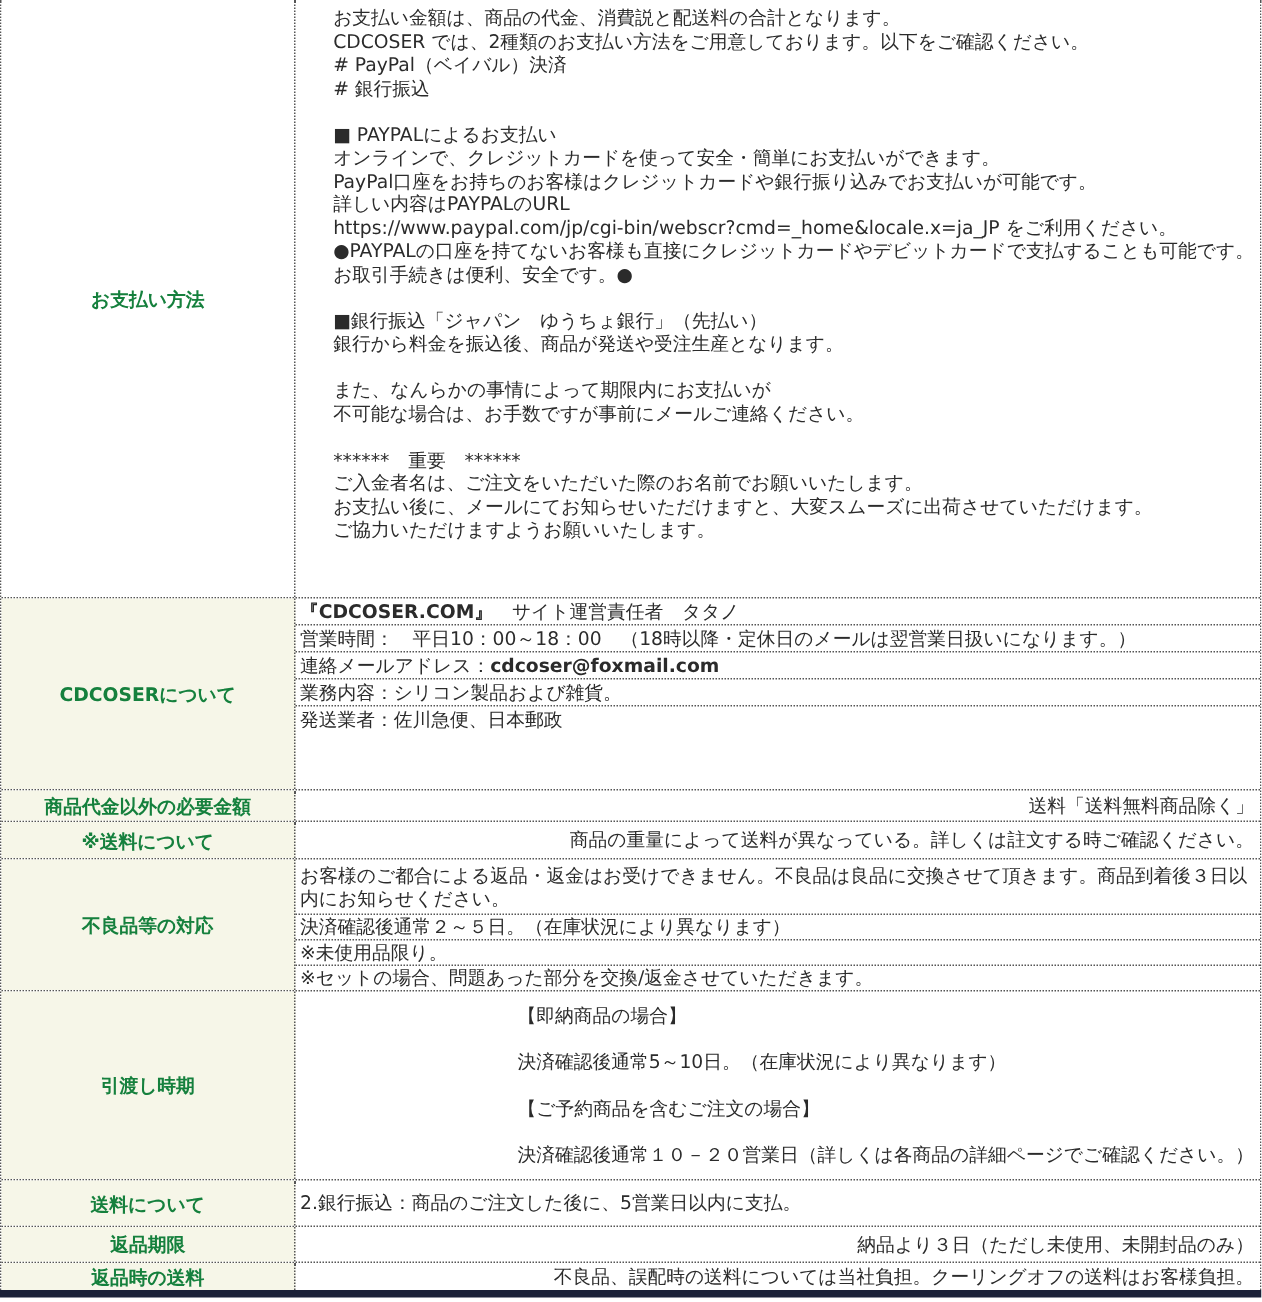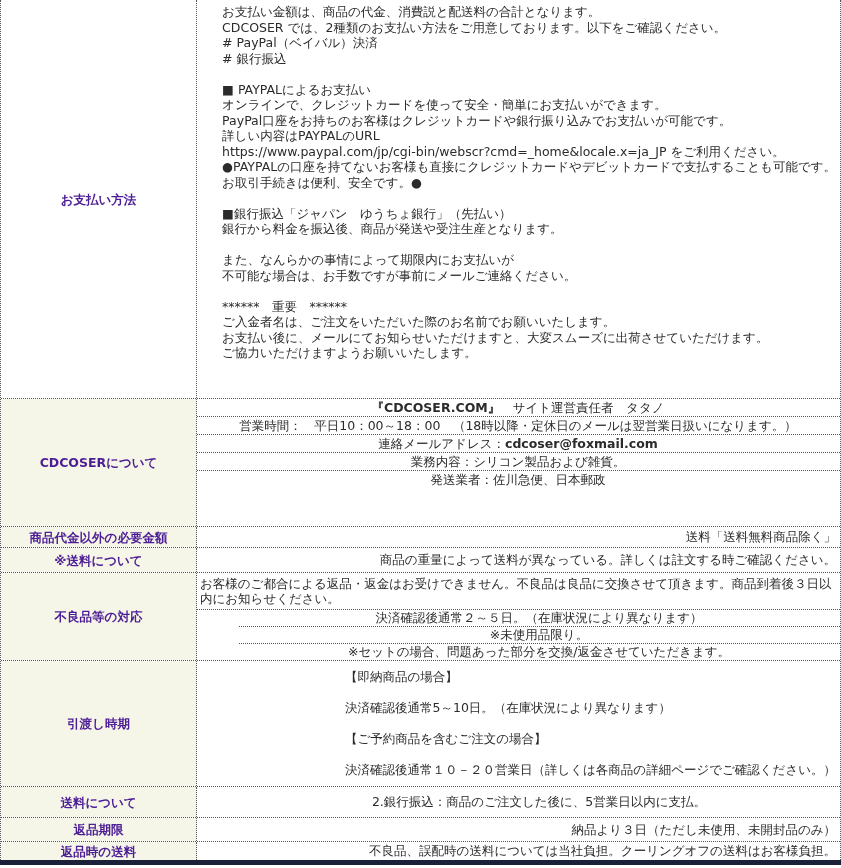--- a/index.html
+++ b/index.html
@@ -23,21 +23,21 @@
   }
   .hcell {
     width: 196px;
     flex: 0 0 196px;
     background: #f6f6e8;
     border-right: 1px dotted #555;
     display: flex;
     align-items: center;
     justify-content: center;
     font-weight: bold;
-    color: #4c1d95;
+    color: #15803d;
     text-align: center;
     padding: 2px 4px;
     line-height: 15px;
   }
   .hcell.white { background: #ffffff; }
   .bcol {
     flex: 1 1 auto;
     display: flex;
     flex-direction: column;
     min-width: 0;
@@ -49,26 +49,25 @@
     padding: 2px 4px 2px 3px;
     line-height: 15.5px;
     justify-content: flex-end;
   }
   .subcell {
     border-bottom: 1px dotted #555;
     display: flex;
     align-items: center;
     padding: 1px 4px 1px 3px;
     line-height: 15px;
-    justify-content: center;
   }
   .subcell:last-child { border-bottom: none; }
   .pre { white-space: pre-line; }
   .b { font-weight: bold; }
-  .tight { line-height: 14px; margin-left: 42px; }
+  .tight { line-height: 14px; }
   .bottom-bar {
     width: 841px;
     height: 5px;
     background: #1b2138;
   }
 </style>
 </head>
 <body>
 
 <div class="sheet">

